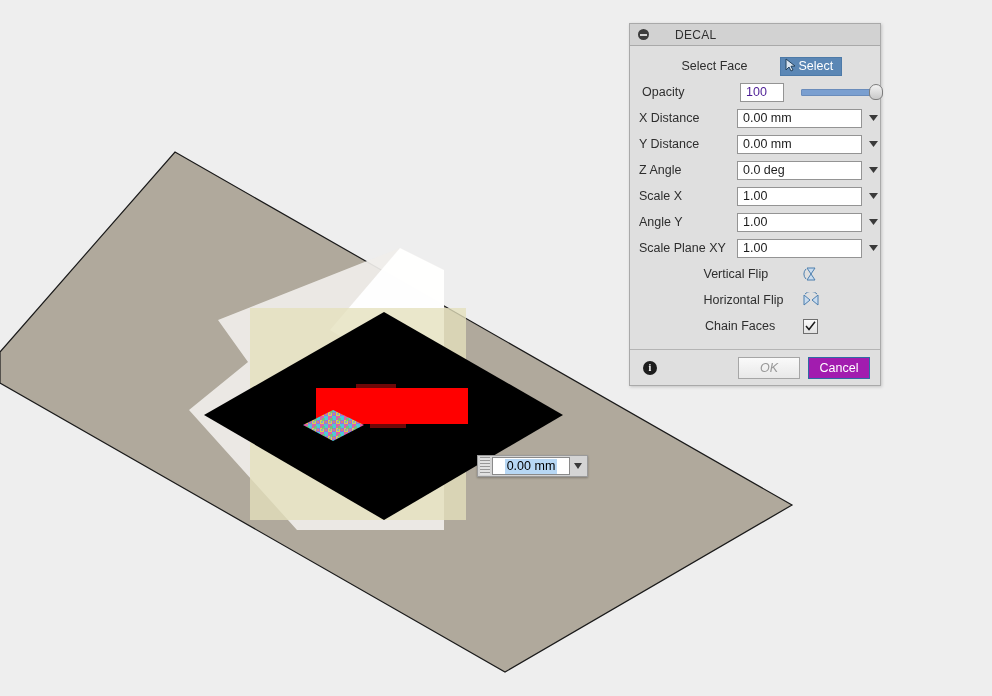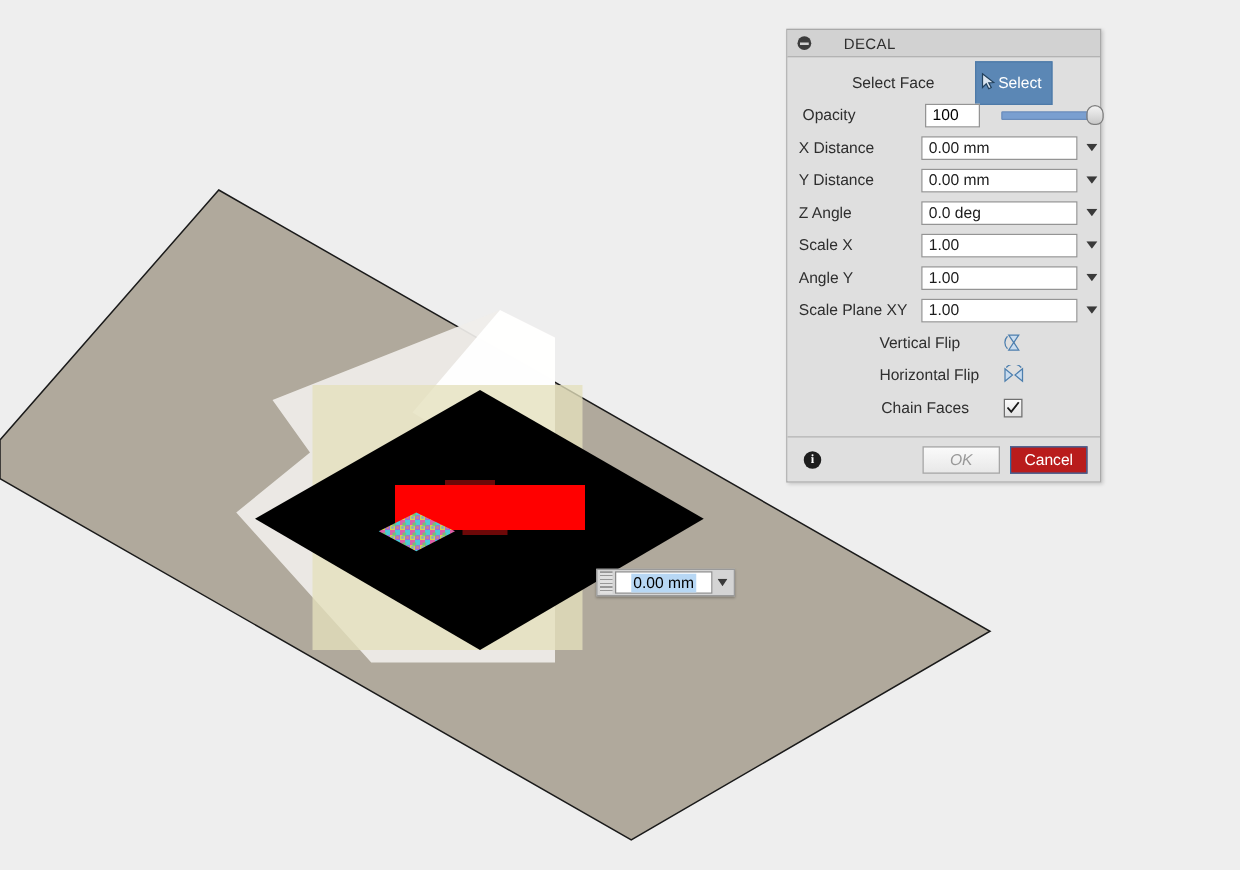--- a/index.html
+++ b/index.html
@@ -139,21 +139,21 @@
     flex: 0 0 98px;
     font-size: 12.5px;
     color: #2e2e2e;
   }
   .ctl { display: flex; align-items: center; }
 
   
   .select-btn {
     background: #5b87b5;
     border: 1px solid #4d7aa8;
-    height: 35px;
+    height: 19px;
     min-width: 62px;
     display: flex;
     align-items: center;
     gap: 3px;
     padding: 0 7px 0 4px;
     box-sizing: border-box;
     color: #ffffff;
     font-size: 12.5px;
   }
 
@@ -168,21 +168,21 @@
 
   
   .num-input {
     width: 44px; height: 19px;
     background: #ffffff;
     border: 1px solid #949494;
     box-sizing: border-box;
     display: flex; align-items: center;
     padding-left: 5px;
     font-size: 12.5px;
-    color: #000000;
+    color: #4c1d95;
   }
   .slider {
     margin-left: 17px;
     width: 80px;
     height: 18px;
     position: relative;
     display: flex;
     align-items: center;
   }
   .slider .track {
@@ -273,21 +273,21 @@
     box-sizing: border-box;
     margin-left: 8px;
   }
   .btn-ok {
     background: linear-gradient(to bottom, #fafafa, #e8e8e8);
     border: 1px solid #a6a6a6;
     color: #989898;
     font-style: italic;
   }
   .btn-cancel {
-    background: #b91c1c;
+    background: #a21caf;
     border: 1px solid #2f6b a4;
     border: 1px solid #2f6ba4;
     color: #ffffff;
   }
 </style>
 </head>
 <body>
 
 <div id="root">
 

